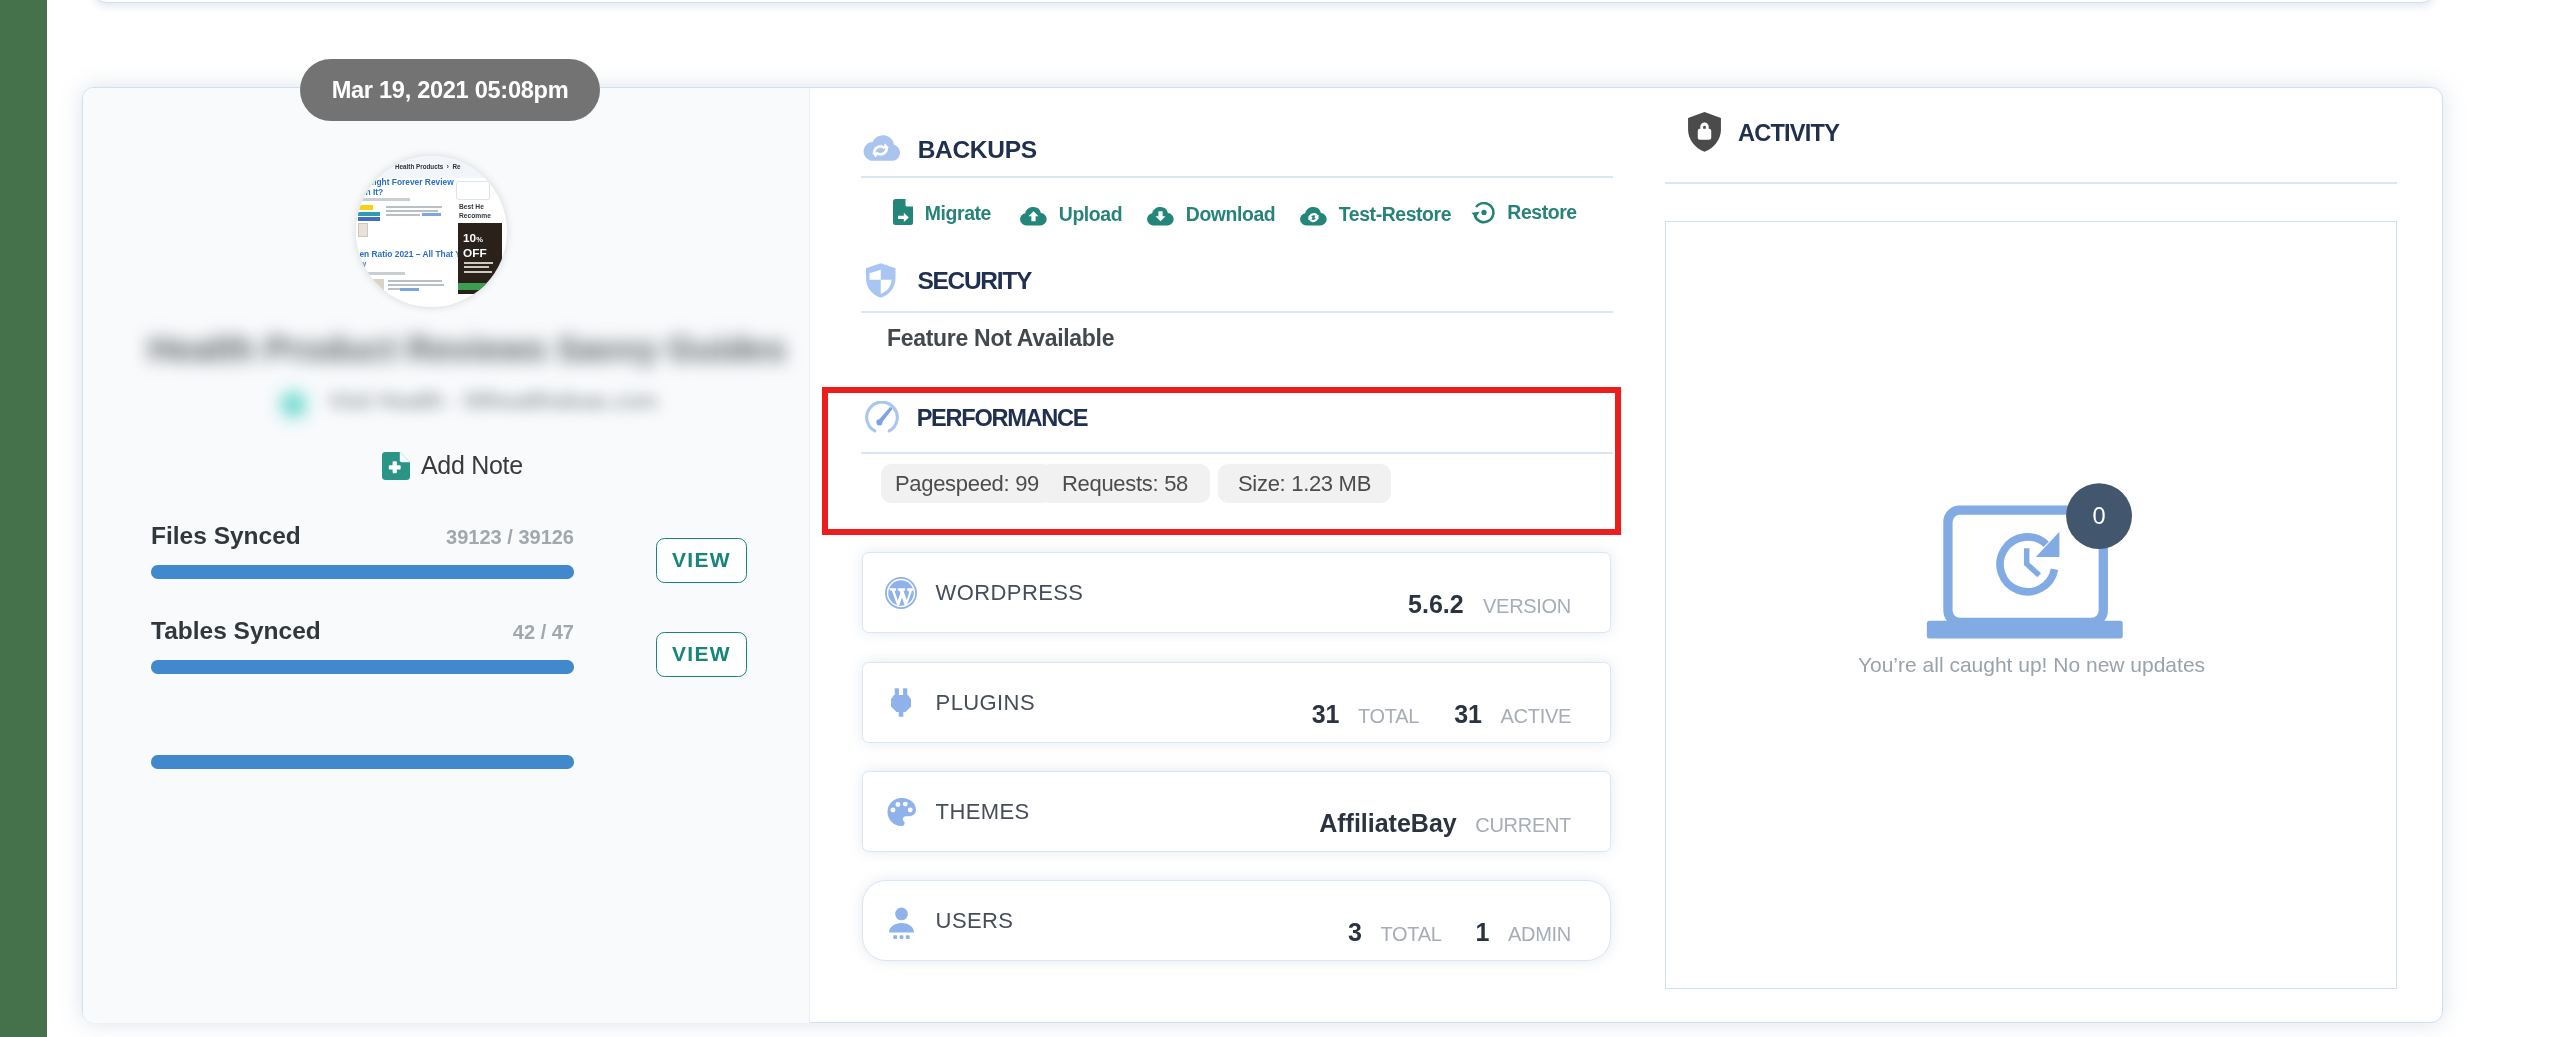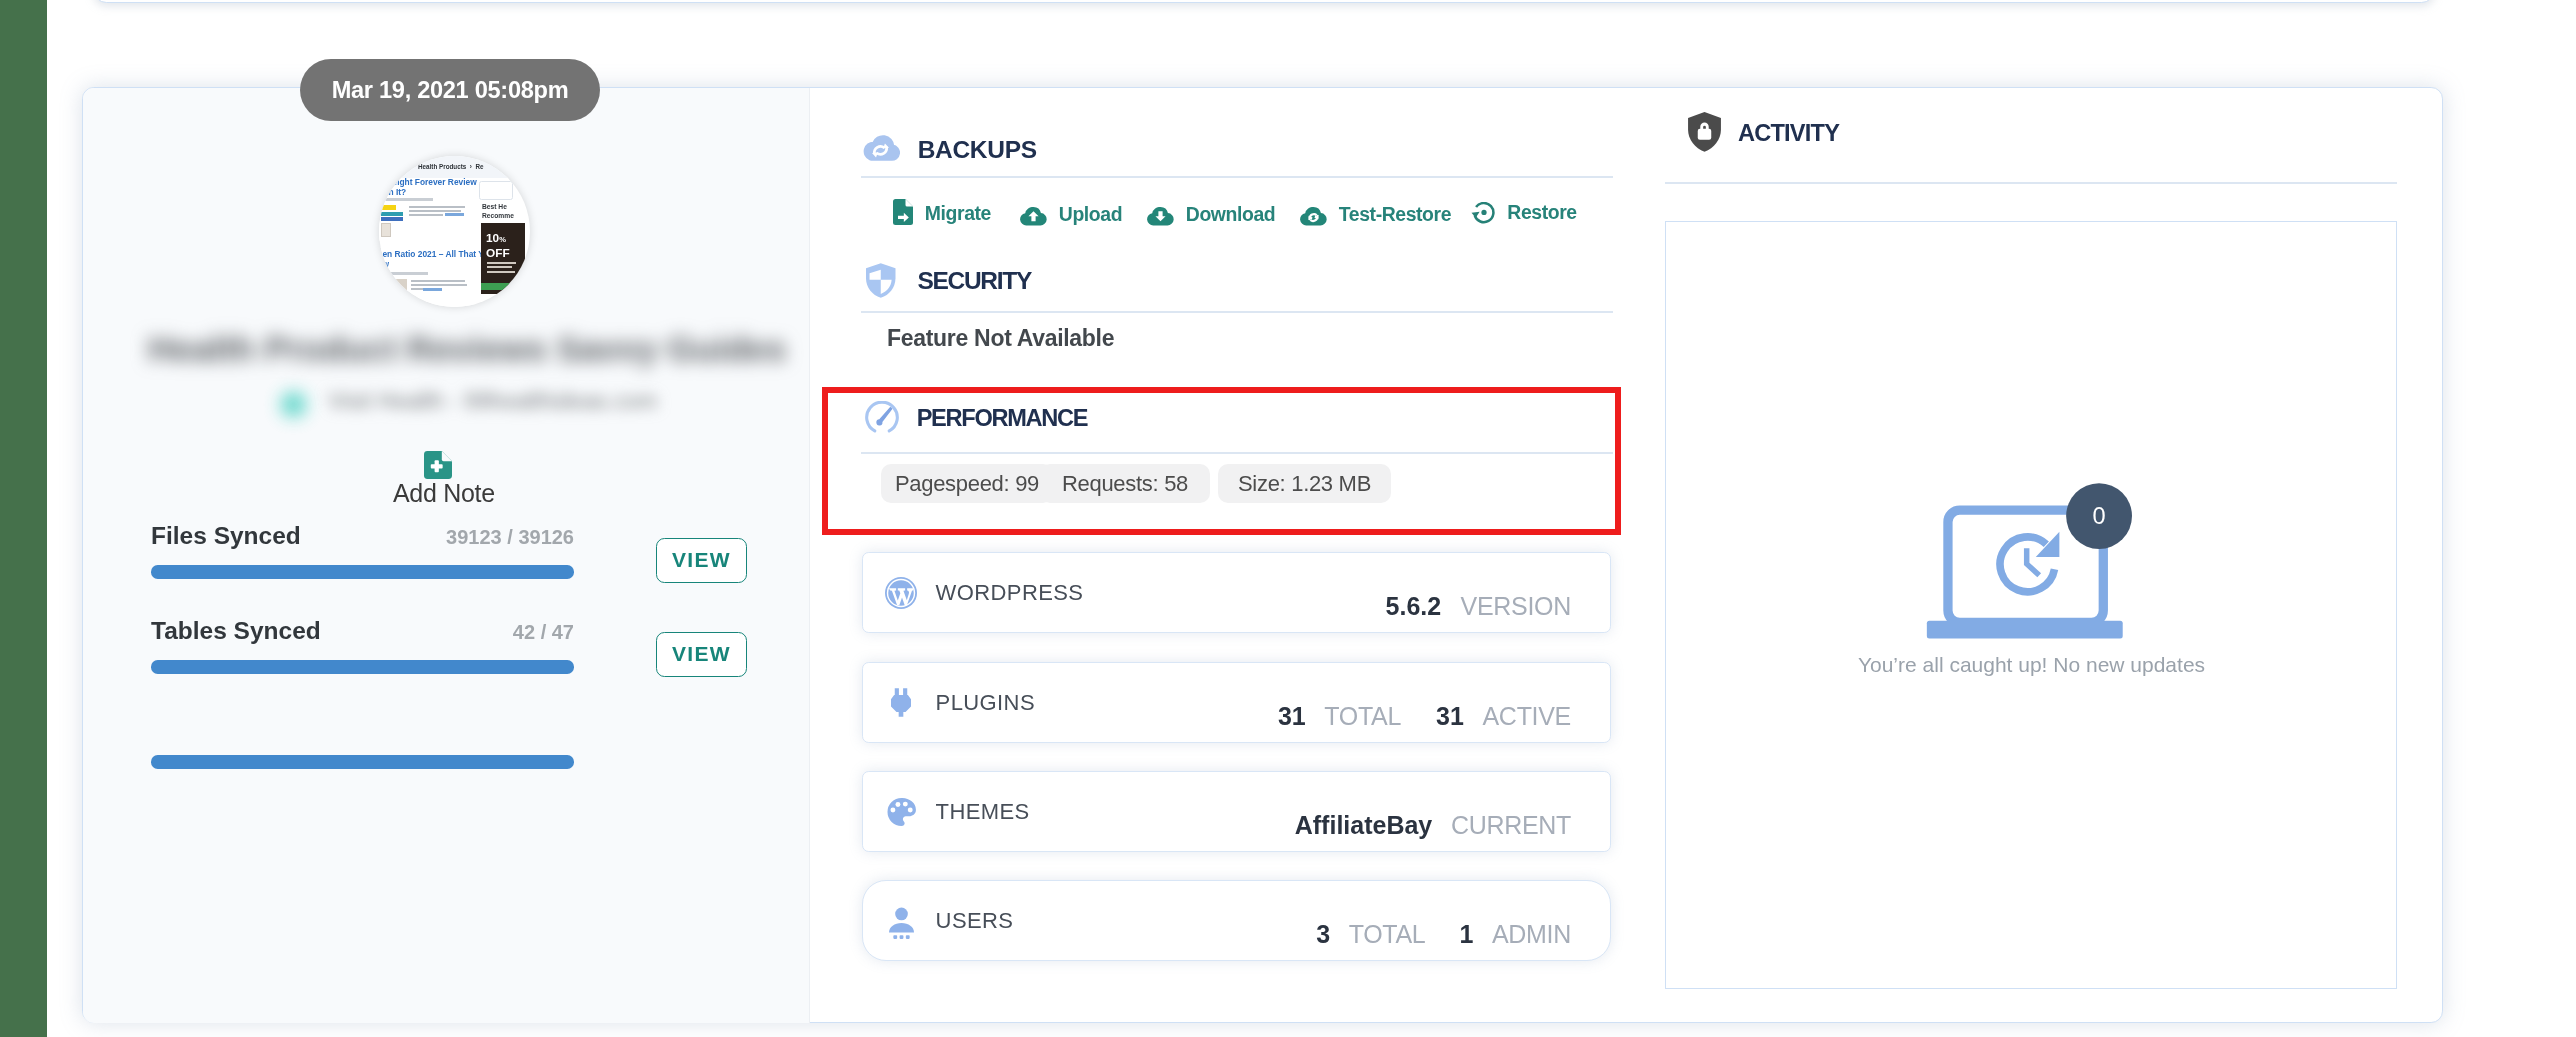--- a/index.html
+++ b/index.html
@@ -9,30 +9,30 @@
   #greenbar { position:absolute; left:0; top:0; width:47px; height:1037px; background:#45714B; }
   #topbar { position:absolute; left:93px; top:-25px; width:2342px; height:28px; background:#fff;
     border:0.8px solid #cfe0f5; border-radius:13.5px; box-shadow:0 3.4px 8.4px rgba(175,185,200,.35); }
   #card { position:absolute; left:82px; top:87px; width:2361px; height:936px; background:#ffffff;
     border:0.8px solid #cfe0f5; border-radius:11.8px; box-shadow:0 0 22px rgba(130,150,180,.28); }
   #leftpanel { position:absolute; left:0; top:0; width:727px; height:935px; background:#f8fafc;
     border-right:0.8px solid #eceff3; border-radius:11px 0 0 11px; }
   #pill { position:absolute; left:217px; top:-29.5px; width:300px; height:62px; background:#737373;
     border-radius:31px; color:#fff; font-size:23.6px; font-weight:bold; text-align:center; line-height:62px; letter-spacing:-0.3px; }
   
-  #shot { position:absolute; left:296px; top:68px; width:151px; height:151px; border-radius:50%;
+  #shot { position:absolute; left:273px; top:68px; width:151px; height:151px; border-radius:50%;
     background:#fff; overflow:hidden; box-shadow:0 0 8.4px rgba(0,0,0,.15); }
   
   #blur1 { position:absolute; left:51px; top:241px; width:666px; text-align:center; font-size:35px; letter-spacing:0;
     font-weight:bold; color:#585c61; filter:blur(8.4px); white-space:nowrap; }
   #dot2 { position:absolute; left:198px; top:304px; width:25px; height:25px; border-radius:50%;
     background:#4fd2c4; filter:blur(8.4px); opacity:.9; }
   #blur2 { position:absolute; left:245px; top:300px; width:261px; text-align:center; font-size:23px;
     color:#7c8084; filter:blur(6.7px); white-space:nowrap; }
-  #addnote { position:absolute; left:299px; display:flex; align-items:center;flex-direction:column; }
+  #addnote { position:absolute; left:299px; display:flex; align-items:center; }
   #addnote span { margin-left:11px; font-size:25px; color:#3a3a3a; letter-spacing:-0.3px; }
   .statlabel { position:absolute; left:68px; width:423px; display:flex; justify-content:space-between; align-items:baseline; }
   .statlabel .l { font-size:24.5px; font-weight:bold; color:#32373c; }
   .statlabel .v { font-size:20px; font-weight:bold; color:#a2a7ac; }
   .pbar { position:absolute; left:68px; width:423px; height:13.5px; border-radius:6.7px; background:#4288cc; }
   .viewbtn { position:absolute; left:573px; width:91px; height:45px; background:#fff; border:1.7px solid #17857a;
     border-radius:8.4px; color:#17857a; font-size:21px; font-weight:bold; text-align:center; line-height:41px; letter-spacing:1.3px; }
   
   .sechead { position:absolute; display:flex; align-items:center; }
   .sechead .t { font-size:24.5px; font-weight:bold; color:#20304f; letter-spacing:-0.3px; }
@@ -41,21 +41,21 @@
   .action span { margin-left:11.8px; font-size:19.4px; font-weight:bold; color:#27837a; letter-spacing:-0.4px; }
   #redbox { position:absolute; left:739px; top:299px; width:799px; height:148px; border:6.7px solid #ee1d1d; }
   .chip { position:absolute; top:376px; height:39px; background:#f1f1f2; border-radius:10px;
     font-size:22px; color:#4c4c4c; text-align:center; line-height:39px; letter-spacing:-0.3px; }
   .infocard { position:absolute; left:779px; width:749px; height:81px; background:#fff; border:0.8px solid #d9e6f6;
     border-radius:6.7px; box-shadow:0 0 13.5px rgba(120,144,180,.20); display:flex; align-items:center; }
   .infocard .ic { width:32px; margin-left:22px; display:flex; justify-content:center; }
   .infocard .name { margin-left:18.6px; font-size:22px; color:#474e58; letter-spacing:0.4px; }
   .infocard .rt { position:absolute; right:39px; display:flex; align-items:baseline; }
   .num { font-size:25px; font-weight:bold; color:#2b3340; }
-  .lbl { font-size:25px; color:#a6adb8; letter-spacing:-0.3px;margin-top:28px; }
+  .lbl { font-size:20px; color:#a6adb8; letter-spacing:-0.3px;margin-top:28px; }
   
   #actbox { position:absolute; left:1582px; top:133px; width:732px; height:768px; background:#fff; border:0.8px solid #cfe0f5; }
   #caught { position:absolute; left:1666px; top:565px; width:565px; text-align:center; font-size:21px; color:#9aa2ab; }
 </style>
 </head>
 <body>
 <div id="page">
   <div id="greenbar"></div>
   <div id="topbar"></div>
   <div id="card">

